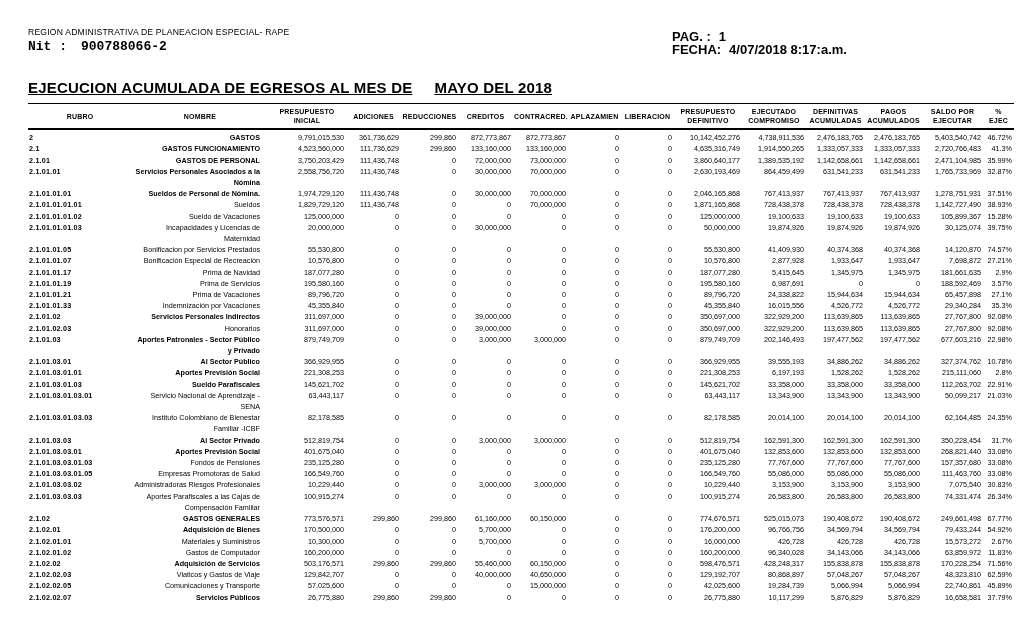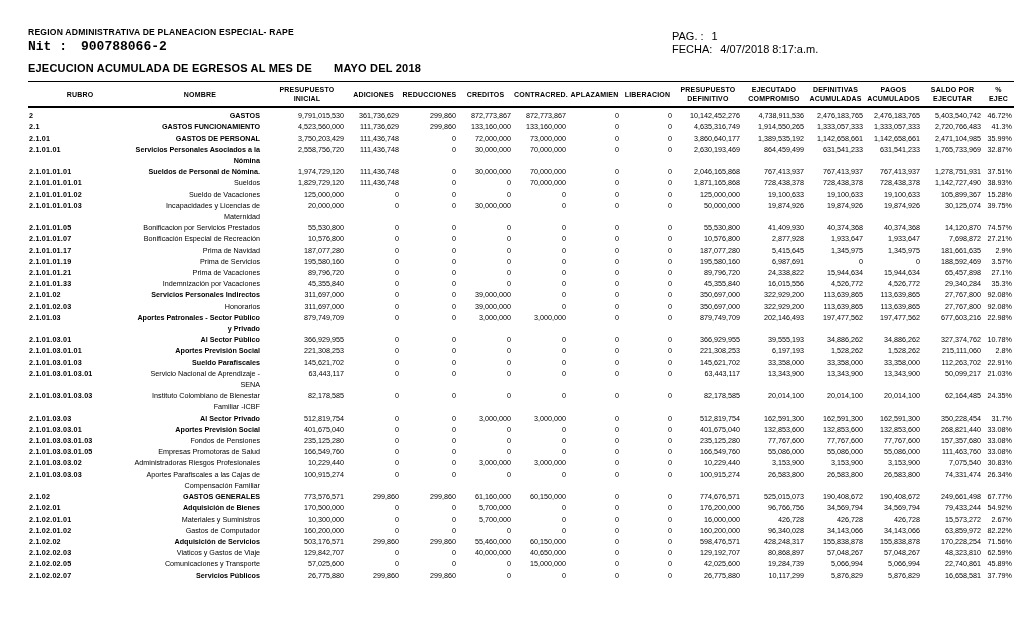--- a/index.html
+++ b/index.html
@@ -3,26 +3,26 @@
 <meta charset="utf-8">
 <style>
   html,body{margin:0;padding:0;background:#fff;}
   body{
     width:1024px;height:622px;overflow:hidden;
     font-family:"Liberation Sans", sans-serif;color:#000;
     -webkit-font-smoothing:antialiased;
   }
   .page{padding:26px 6px 0 28px;position:relative;}
   .org-block{line-height:13px;}
-  .org-name{font-size:8.6px;font-weight:bold;letter-spacing:.2px;}
+  .org-name{font-size:8.6px;font-weight:normal;letter-spacing:.2px;}
   .nit-line{font-size:13px;font-weight:bold;margin-top:1px;font-family:Liberation Mono, monospace;}
   .nit-line .nit-value{margin-left:14px;}
-  .meta-block{position:absolute;left:672px;top:30px;font-size:11px;font-weight:normal;line-height:13px;}
+  .meta-block{position:absolute;left:672px;top:30px;font-size:13px;font-weight:bold;line-height:13px;}
   .meta-block .v{margin-left:8px;}
-  .report-title{font-size:11px;font-weight:bold;margin-top:9px;letter-spacing:.2px;}
+  .report-title{font-size:15px;font-weight:bold;margin-top:26px;letter-spacing:.2px;text-decoration:underline;}
   .report-title .gap{display:inline-block;width:22px;}
   table{border-collapse:collapse;table-layout:fixed;width:986px;margin-top:7px;border-top:1px solid #000;}
   col.c-rubro{width:104px;} col.c-nombre{width:136px;}
   col.c-n0{width:78px;} col.c-n1{width:55px;} col.c-n2{width:57px;}
   col.c-n3{width:55px;} col.c-n4{width:55px;} col.c-n5{width:53px;}
   col.c-n6{width:53px;} col.c-n7{width:68px;} col.c-n8{width:64px;}
   col.c-n9{width:59px;} col.c-n10{width:57px;} col.c-n11{width:61px;} col.c-n12{width:31px;}
   thead th{
     font-size:7px;font-weight:bold;text-align:center;vertical-align:middle;
     padding:3px 1px;border-bottom:2px solid #000;line-height:1.3;letter-spacing:.2px;
@@ -635,21 +635,21 @@
           <td class="num">0</td>
           <td class="num">0</td>
           <td class="num">0</td>
           <td class="num">0</td>
           <td class="num">0</td>
           <td class="num">160,200,000</td>
           <td class="num">96,340,028</td>
           <td class="num">34,143,066</td>
           <td class="num">34,143,066</td>
           <td class="num">63,859,972</td>
-          <td class="num">82.22%</td>
+          <td class="num">11.83%</td>
         </tr>
         <tr class="bold">
           <td class="rubro">2.1.02.02</td>
           <td class="nombre">Adquisición de Servicios</td>
           <td class="num">503,176,571</td>
           <td class="num">299,860</td>
           <td class="num">299,860</td>
           <td class="num">55,460,000</td>
           <td class="num">60,150,000</td>
           <td class="num">0</td>

